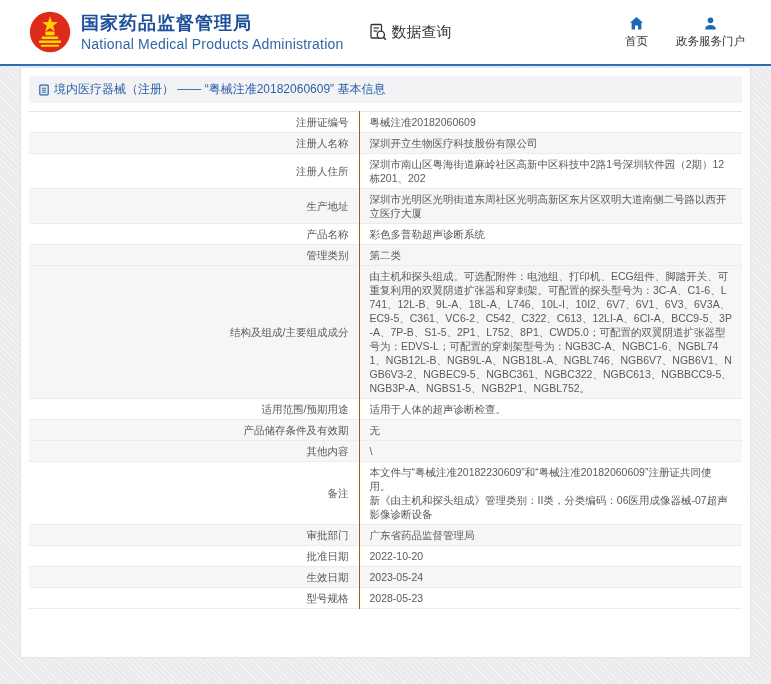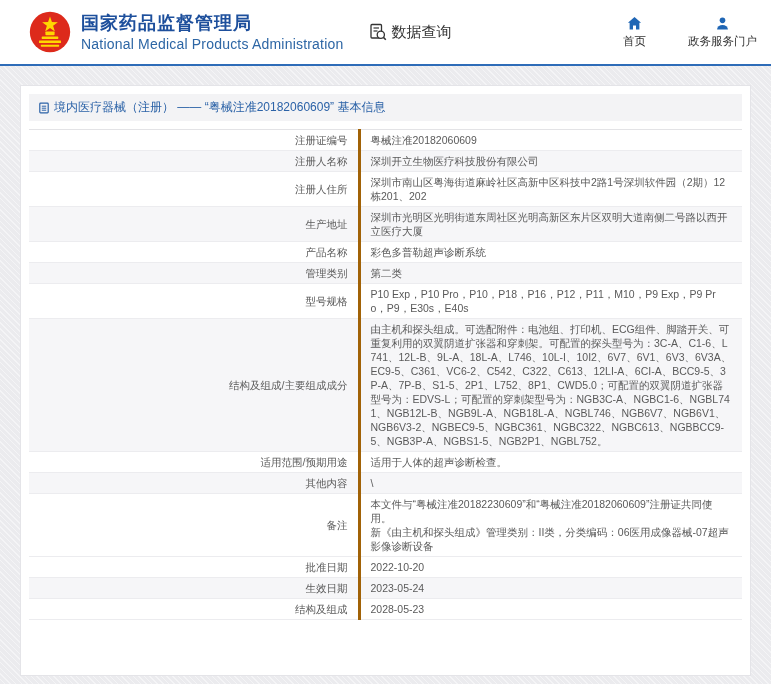--- a/index.html
+++ b/index.html
@@ -1,56 +1,56 @@
 <!DOCTYPE html>
 <html><head>
 <meta charset="utf-8">
 <style>
   * { margin:0; padding:0; box-sizing:border-box; }
   html,body { width:771px; height:684px; overflow:hidden; background:#fff;
     font-family:"Liberation Sans", sans-serif; }
 
   
-  .site-header { height:64px; display:flex; align-items:center; padding:0 2px 0 28px; background:#fff; }
+  .site-header { height:64px; display:flex; align-items:center; padding:0 26px 0 28px; background:#fff; }
   .brand { display:flex; align-items:center; }
   .emblem { width:44px; height:44px; flex:0 0 auto; }
   .brand-text { margin-left:9px; }
   .agency-cn { font-size:18px; font-weight:bold; color:#1d4f9c; letter-spacing:1px; line-height:22px; }
   .agency-en { font-size:14px; color:#2d66a5; letter-spacing:.2px; margin-top:2px; }
   .data-query { display:flex; align-items:center; margin-left:26px; cursor:pointer;justify-content:space-between; }
   .data-query svg { width:18px; height:18px; margin-right:4px; }
   .data-query span { font-size:15px; color:#333; }
   .header-spacer { flex:1; }
-  .top-nav { display:flex; gap:42px; margin-right:12px; }
+  .top-nav { display:flex; gap:28px; margin-right:0; }
   .nav-item { display:flex; flex-direction:column; align-items:center; gap:3px; cursor:pointer; }
   .nav-item svg { width:15px; height:15px; }
   .nav-item span { font-size:11.5px; color:#333; }
 
   .blue-line { height:2px; background:#2e6cb8; }
 
   
   .page-bg { height:618px;
     background:repeating-linear-gradient(45deg,#ebebee 0px,#ebebee 3px,#f4f4f6 3px,#f4f4f6 4px);
-    padding-top:19px; }
+    padding-top:1px; }
 
   
   .panel { width:731px; height:591px; margin:0 auto; background:#fff;
     border:1px solid #e4e4e8; padding:8px; overflow:hidden; }
 
   .breadcrumb-bar { background:#f3f3f5; color:#2b62a7; font-size:12px;
     padding:5px 9px; display:flex; align-items:center; gap:4px; }
   .breadcrumb-bar svg { width:12px; height:12px; flex:0 0 auto; }
 
   
   table.info { width:100%; margin-top:8px; border-collapse:collapse;
     border-top:1px solid #e3e3e6; font-size:10.5px; color:#5a5a5a; }
   table.info tr { border-bottom:1px solid #ececef; }
   table.info tr.alt { background:#f6f6f8; }
   table.info th { width:330px; font-weight:normal; text-align:right;
-    padding:3px 10px; border-right:3px solid #a16207; vertical-align:middle;
+    padding:3px 10px; border-right:1px solid #a16207; vertical-align:middle;
     line-height:14px; }
   table.info td { padding:3px 10px; line-height:14px; vertical-align:middle;
     word-break:break-all; white-space:pre-line; }
   table.info tr.single th, table.info tr.single td { height:20px; }
 </style>
 </head>
 <body>
 
 <header class="site-header">
   <div class="brand">
@@ -134,60 +134,64 @@
   <tr class="single">
     <th class="label-cell">产品名称</th>
     <td class="value-cell">彩色多普勒超声诊断系统</td>
   </tr>
 
   <tr class="alt single">
     <th class="label-cell">管理类别</th>
     <td class="value-cell">第二类</td>
   </tr>
 
-  <tr>
-    <th class="label-cell">型号规格</th>
-    <td class="value-cell">P10 Exp，P10 Pro，P10，P18，P16，P12，P11，M10，P9 Exp，P9 Pro，P9，E30s，E40s</td>
-  </tr>
 
   <tr class="alt">
     <th class="label-cell">结构及组成/主要组成成分</th>
     <td class="value-cell">由主机和探头组成。可选配附件：电池组、打印机、ECG组件、脚踏开关、可重复利用的双翼阴道扩张器和穿刺架。可配置的探头型号为：3C-A、C1-6、L741、12L-B、9L-A、18L-A、L746、10L-I、10I2、6V7、6V1、6V3、6V3A、EC9-5、C361、VC6-2、C542、C322、C613、12LI-A、6CI-A、BCC9-5、3P-A、7P-B、S1-5、2P1、L752、8P1、CWD5.0；可配置的双翼阴道扩张器型号为：EDVS-L；可配置的穿刺架型号为：NGB3C-A、NGBC1-6、NGBL741、NGB12L-B、NGB9L-A、NGB18L-A、NGBL746、NGB6V7、NGB6V1、NGB6V3-2、NGBEC9-5、NGBC361、NGBC322、NGBC613、NGBBCC9-5、NGB3P-A、NGBS1-5、NGB2P1、NGBL752。</td>
   </tr>
 
   <tr class="single">
     <th class="label-cell">适用范围/预期用途</th>
     <td class="value-cell">适用于人体的超声诊断检查。</td>
   </tr>
 
+  <tr class="alt single">
+    <th class="label-cell">产品储存条件及有效期</th>
+    <td class="value-cell">无</td>
+  </tr>
 
 
   <tr class="alt single">
     <th class="label-cell">其他内容</th>
     <td class="value-cell">\</td>
   </tr>
 
   <tr>
     <th class="label-cell">备注</th>
     <td class="value-cell">本文件与“粤械注准20182230609”和“粤械注准20182060609”注册证共同使用。
 新《由主机和探头组成》管理类别：II类，分类编码：06医用成像器械-07超声影像诊断设备</td>
   </tr>
 
+  <tr class="alt single">
+    <th class="label-cell">审批部门</th>
+    <td class="value-cell">广东省药品监督管理局</td>
+  </tr>
 
   <tr class="single">
     <th class="label-cell">批准日期</th>
     <td class="value-cell">2022-10-20</td>
   </tr>
 
   <tr class="alt single">
     <th class="label-cell">生效日期</th>
     <td class="value-cell">2023-05-24</td>
   </tr>
 
   <tr class="single">
-    <th class="label-cell">结构及组成</th>
+    <th class="label-cell">型号规格</th>
     <td class="value-cell">2028-05-23</td>
   </tr>
 
 </tbody>
     </table>
   </div>
 </div>
 
 </body></html>

